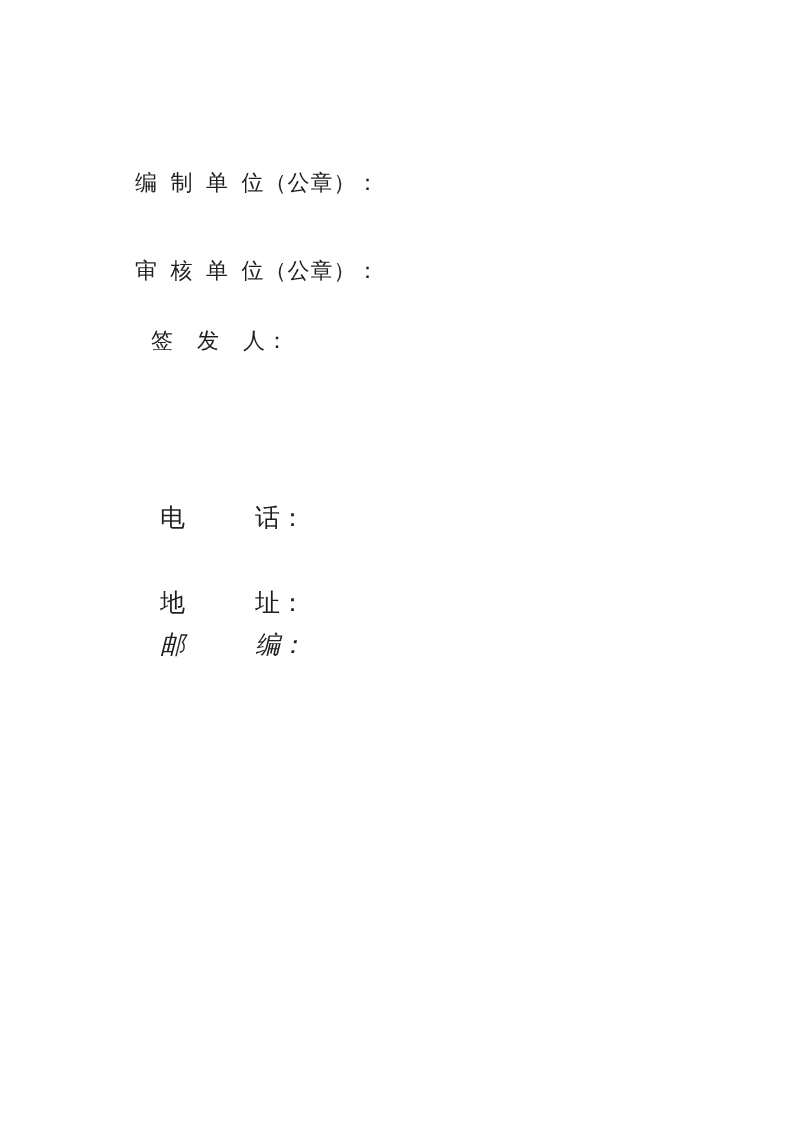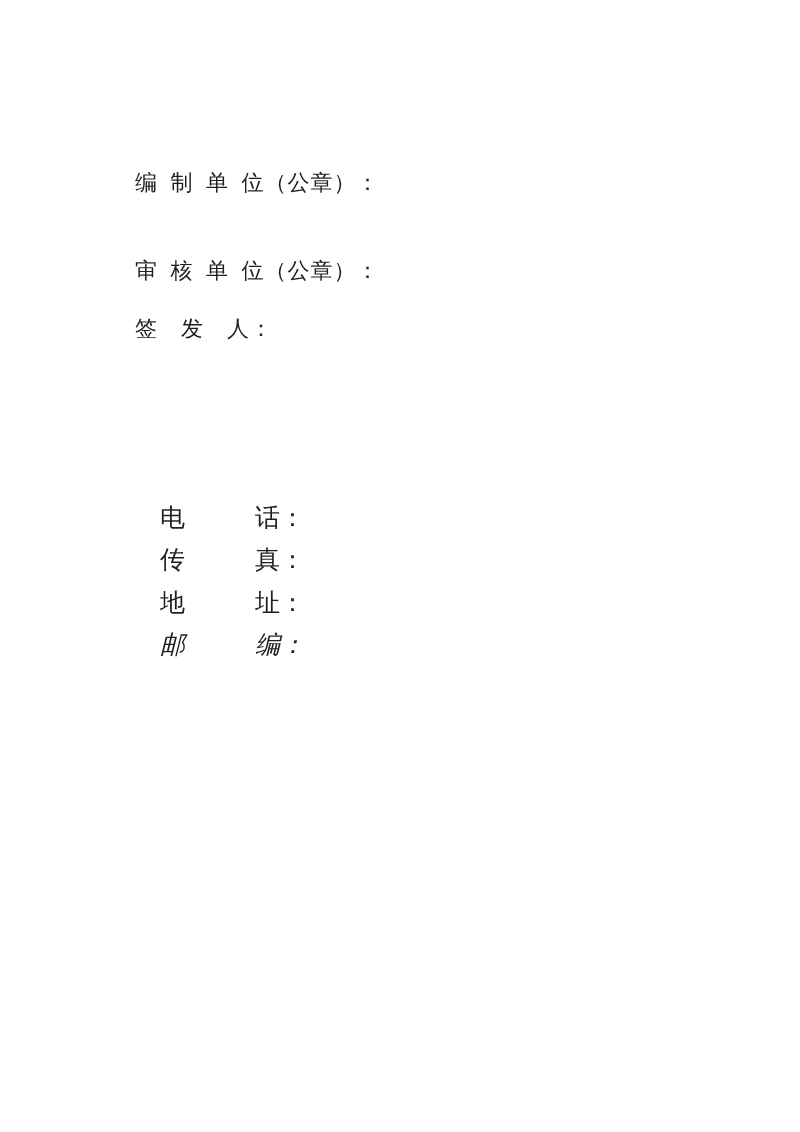--- a/index.html
+++ b/index.html
@@ -24,21 +24,21 @@
     left: 135px;
     font-size: 22px;
     line-height: 1;
     color: #1f1f1f;
     letter-spacing: 1px;
     word-spacing: 6px;
     white-space: pre;
   }
   .sig-line-1 { top: 172px; font-family: Liberation Serif, serif; }
   .sig-line-2 { top: 250px; margin-top: 10px; }
-  .sig-line-3 { top: 318px; }
+  .sig-line-3 { top: 330px; margin-left: 16px; }
   .contact-row {
     position: absolute;
     left: 135px;
     font-size: 25px;
     line-height: 1;
     color: #1f1f1f;
     white-space: pre;
   }
   .contact-row-1 { top: 480px; }
   .contact-row-2 { top: 522px; }
@@ -60,23 +60,20 @@
   <div class="sig-line sig-line-1">编 制 单 位（公章）：</div>
 
   <div class="sig-line sig-line-2">审 核 单 位（公章）：</div>
 
   <div class="sig-line sig-line-3">签　发　人：</div>
 
   <div class="contact-row contact-row-1">
     <span class="contact-key">电</span><span class="contact-value">话：</span>
   </div>
 
-  <div class="contact-row contact-row-2">
-    <span class="contact-key">传</span><span class="contact-value">真：</span>
-  </div>
 
   <div class="contact-row contact-row-3">
     <span class="contact-key">地</span><span class="contact-value">址：</span>
   </div>
 
   <div class="contact-row contact-row-4">
     <span class="contact-key">邮</span><span class="contact-value">编：</span>
   </div>
 
 </div>

